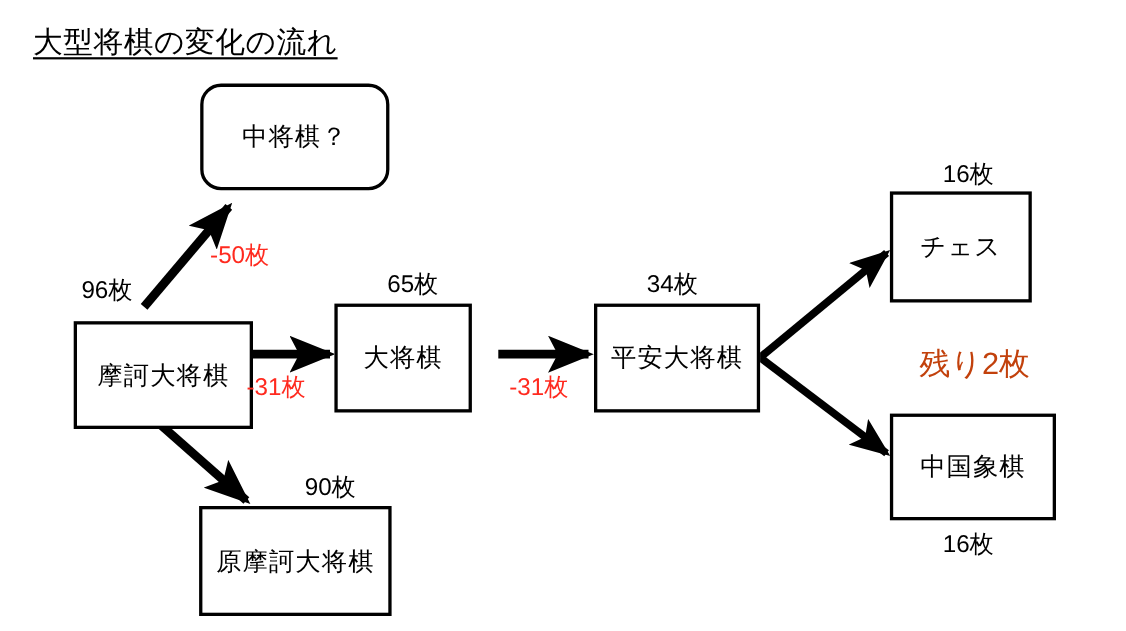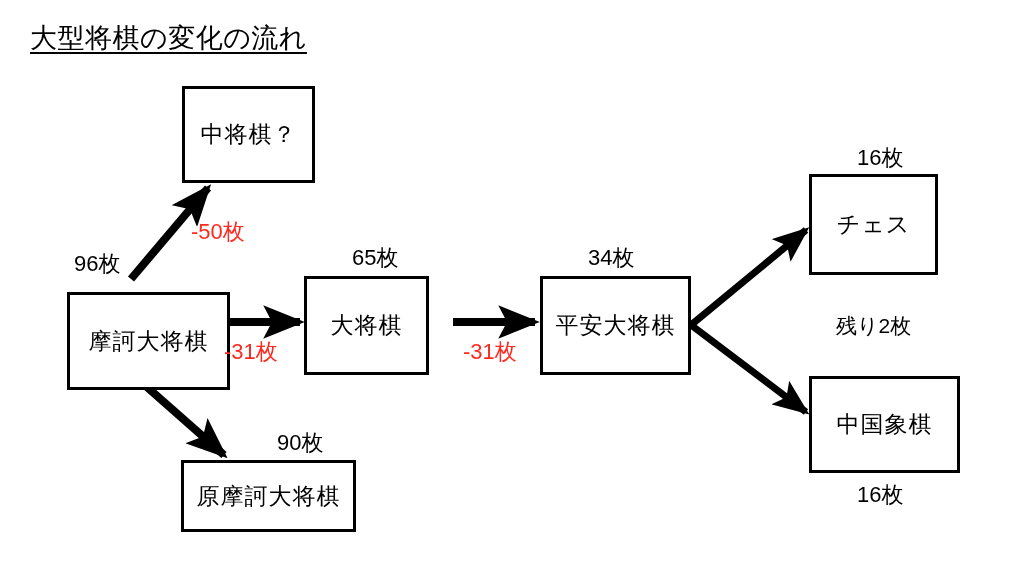--- a/index.html
+++ b/index.html
@@ -52,22 +52,22 @@
     white-space: nowrap;
   }
   .edge-label {
     position: absolute;
     font-size: 22px;
     color: #ff2a1f;
     white-space: nowrap;
   }
   .note-label {
     position: absolute;
-    font-size: 21px;
-    color: #000000;
+    font-size: 28px;
+    color: #c2410c;
     white-space: nowrap;
   }
 </style>
 </head>
 <body>
 
 <svg id="canvas" viewBox="0 0 1024 574" xmlns="http://www.w3.org/2000/svg">
   <defs>
     <marker id="arrowhead" markerWidth="5.2" markerHeight="4.2" refX="4.6" refY="2.1" orient="auto" markerUnits="strokeWidth">
       <path d="M0,0 L5.2,2.1 L0,4.2 L1.1,2.1 Z" fill="#000000"></path>
@@ -82,21 +82,21 @@
 
   <line x1="131" y1="373" x2="224" y2="455" stroke="#000000" stroke-width="8" marker-end="url(#arrowhead)"></line>
 
   <line x1="691" y1="325" x2="806" y2="230" stroke="#000000" stroke-width="7" marker-end="url(#arrowhead)"></line>
 
   <line x1="691" y1="325" x2="806" y2="412" stroke="#000000" stroke-width="7" marker-end="url(#arrowhead)"></line>
 </svg>
 
 <div class="page-title">大型将棋の変化の流れ</div>
 
-<div class="node-box" style="left:182px; top:86px; width:133px; height:97px;">
+<div class="node-box" style="left:182px; top:76px; width:172px; height:97px;border-radius:19px;">
   <span>中将棋？</span>
 </div>
 
 <div class="count-label" style="left:74px; top:249px;">96枚</div>
 <div class="node-box" style="left:67px; top:292px; width:163px; height:98px;">
   <span>摩訶大将棋</span>
 </div>
 
 <div class="count-label" style="left:352px; top:243px;">65枚</div>
 <div class="node-box" style="left:304px; top:276px; width:125px; height:99px;">
@@ -113,19 +113,19 @@
   <span>チェス</span>
 </div>
 
 <div class="note-label" style="left:836px; top:312px;">残り2枚</div>
 <div class="node-box" style="left:809px; top:376px; width:151px; height:97px;">
   <span>中国象棋</span>
 </div>
 <div class="count-label" style="left:857px; top:480px;">16枚</div>
 
 <div class="count-label" style="left:277px; top:428px;">90枚</div>
-<div class="node-box" style="left:181px; top:460px; width:175px; height:72px;">
+<div class="node-box" style="left:181px; top:460px; width:175px; height:100px;">
   <span>原摩訶大将棋</span>
 </div>
 
 <div class="edge-label" style="left:191px; top:217px;">-50枚</div>
 <div class="edge-label" style="left:224px; top:337px;">-31枚</div>
 <div class="edge-label" style="left:463px; top:337px;">-31枚</div>
 
 </body></html>

